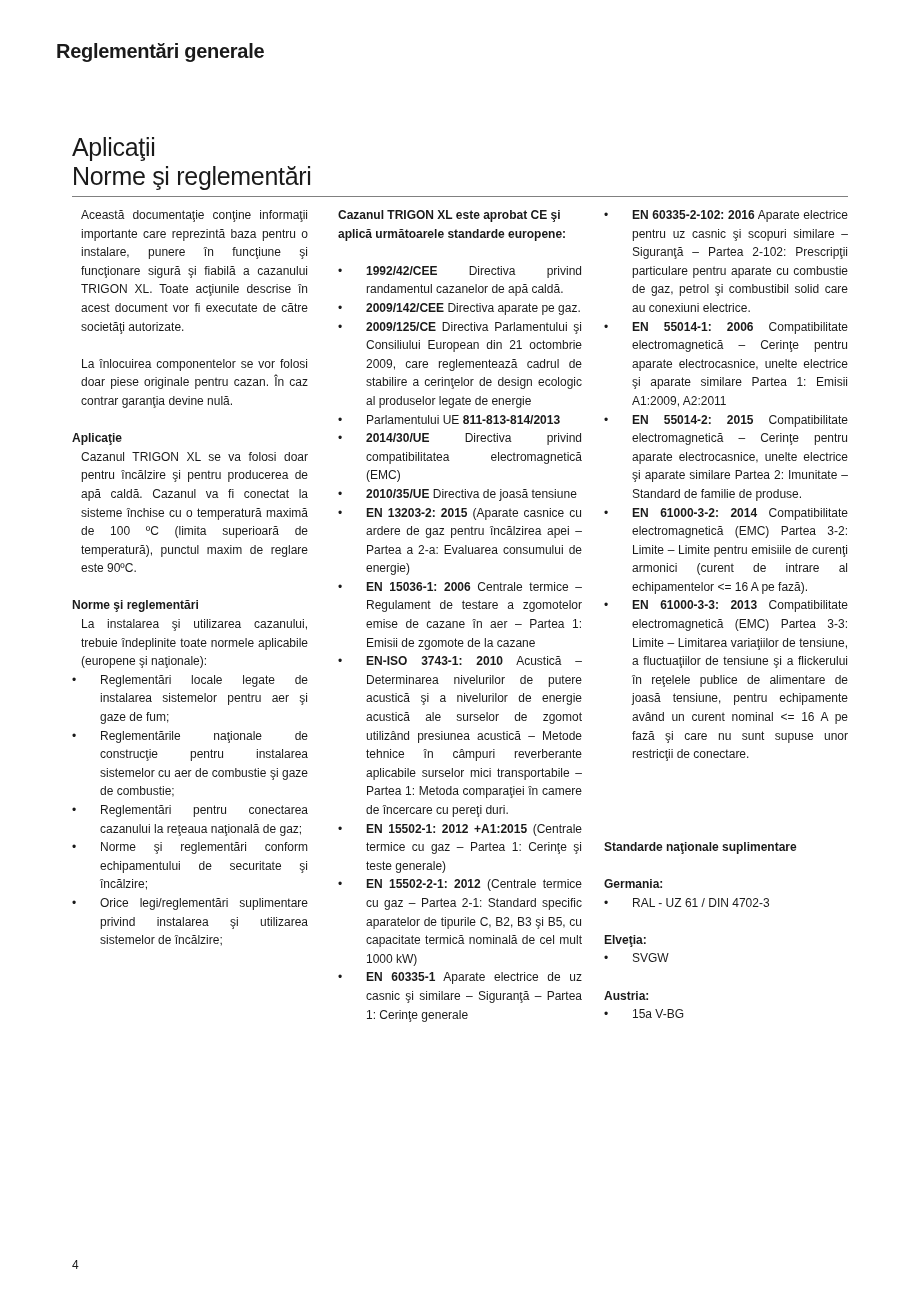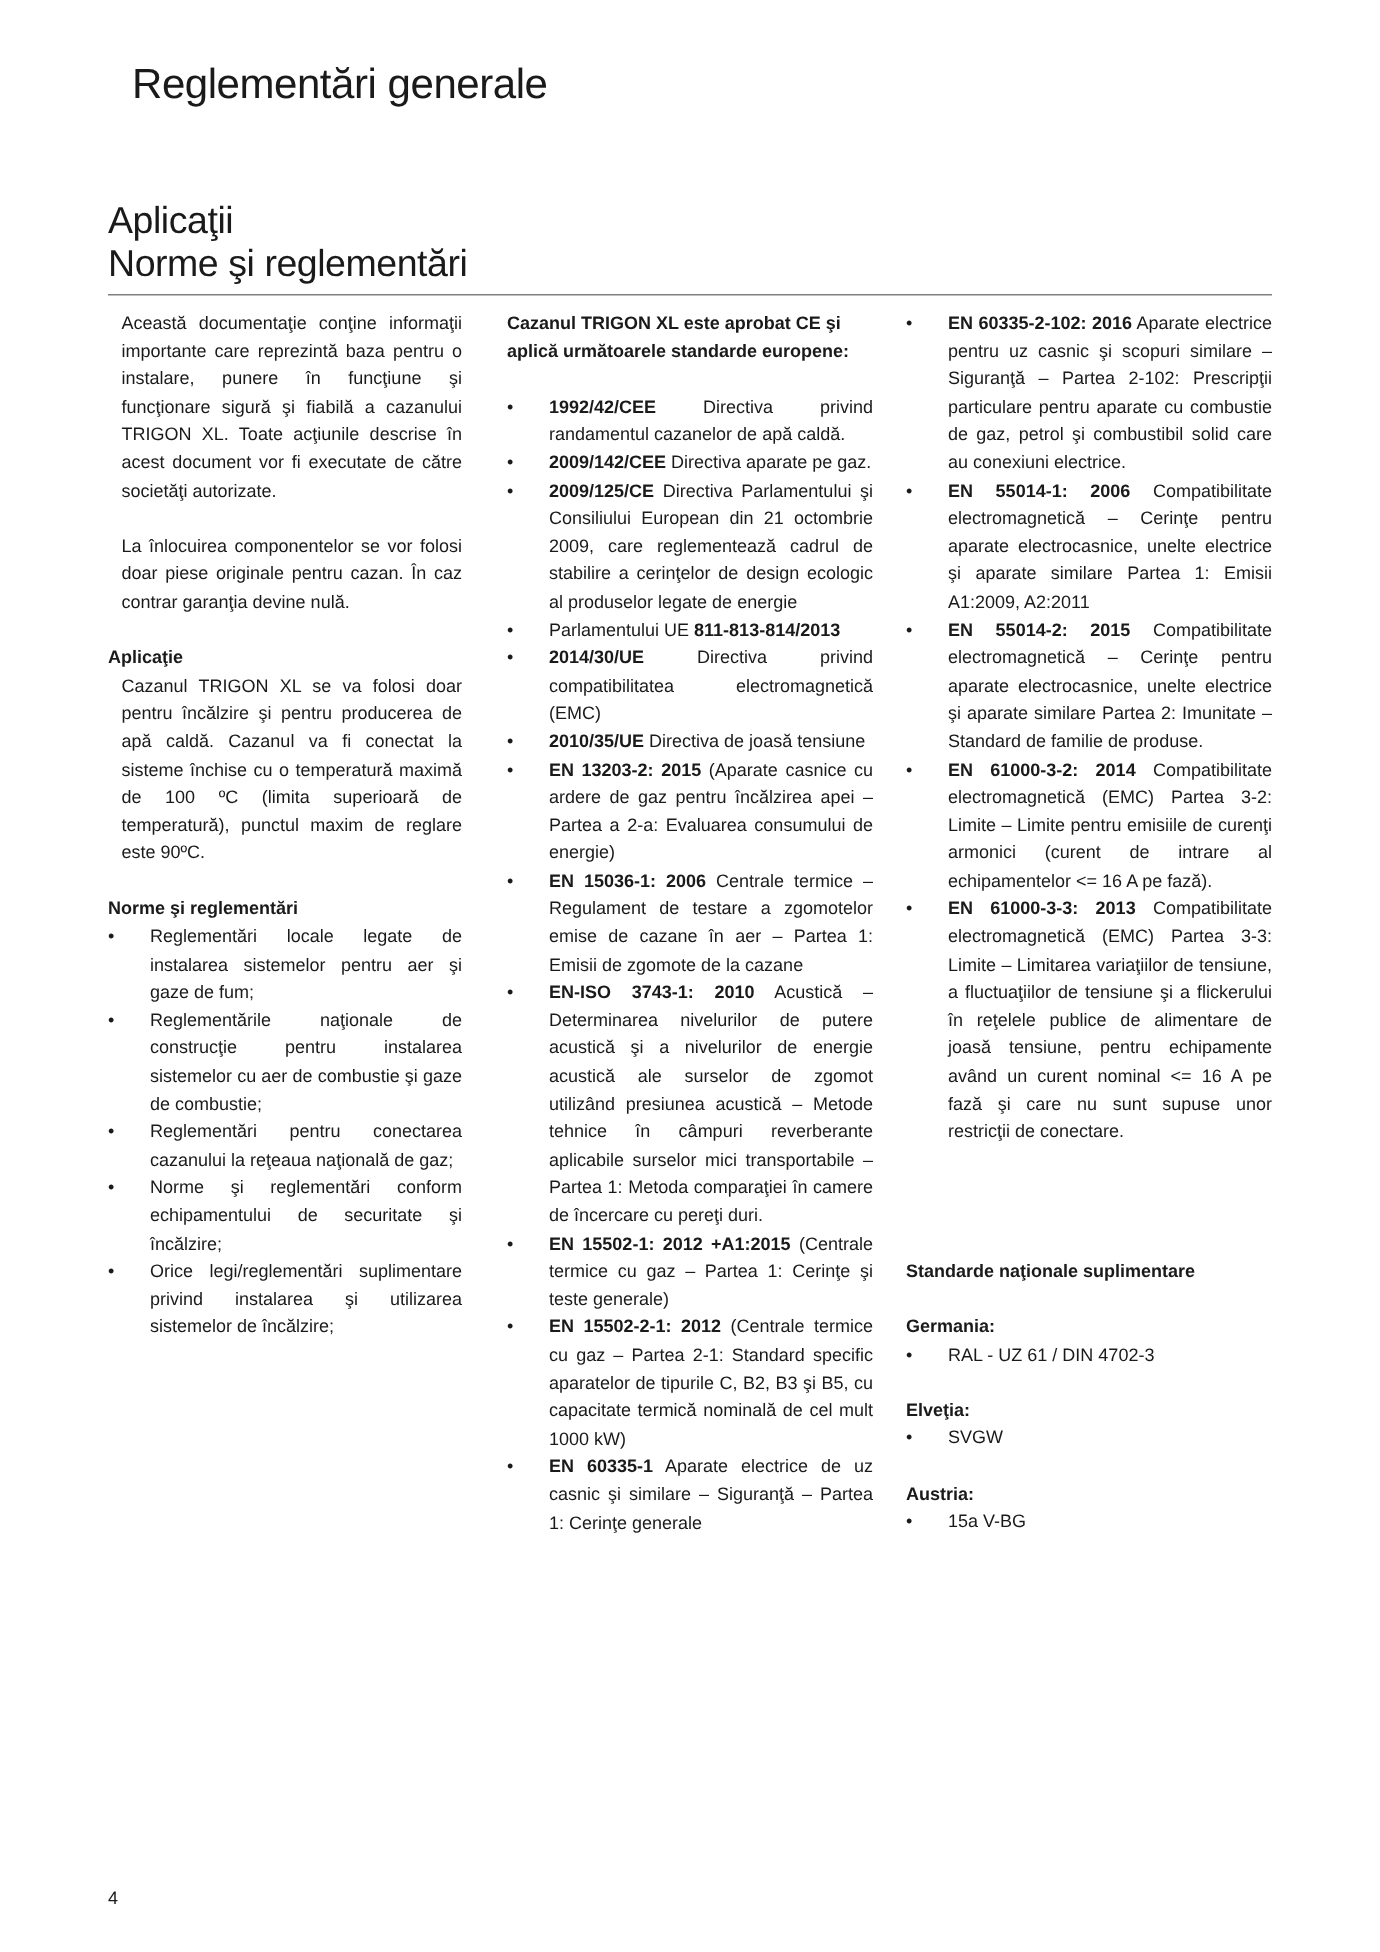--- a/index.html
+++ b/index.html
@@ -2,22 +2,22 @@
 <html><head>
 <meta charset="utf-8">
 <style>
   html, body { margin: 0; padding: 0; background: #ffffff; }
   body {
     width: 920px; height: 1301px; position: relative; overflow: hidden;
     font-family: "Liberation Sans", "DejaVu Sans", sans-serif;
     color: #1a1a1a;
   }
   .page-header {
-    position: absolute; left: 88px; top: 40px;
-    font-size: 28px; font-weight: normal; letter-spacing: -0.3px;
+    position: absolute; left: 56px; top: 40px;
+    font-size: 20px; font-weight: bold; letter-spacing: -0.3px;
   }
   .section-title {
     position: absolute; left: 72px; top: 133px;
     font-size: 25px; font-weight: normal; line-height: 29px; letter-spacing: -0.3px;
   }
   .rule {
     position: absolute; left: 72px; top: 196px; width: 776px; height: 0;
     border-top: 1.5px solid #808080;
   }
   .col {
@@ -54,20 +54,21 @@
 <div class="rule"></div>
 
 <div class="col col-1">
   <p class="para indent">Această documentaţie conţine informaţii importante care reprezintă baza pentru o instalare, punere în funcţiune şi funcţionare sigură şi fiabilă a cazanului TRIGON XL. Toate acţiunile descrise în acest document vor fi executate de către societăţi autorizate.</p>
   <p class="para indent">La înlocuirea componentelor se vor folosi doar piese originale pentru cazan. În caz contrar garanţia devine nulă.</p>
 
   <p class="subhead">Aplicaţie</p>
   <p class="para indent">Cazanul TRIGON XL se va folosi doar pentru încălzire şi pentru producerea de apă caldă. Cazanul va fi conectat la sisteme închise cu o temperatură maximă de 100 ºC (limita superioară de temperatură), punctul maxim de reglare este 90ºC.</p>
 
   <p class="subhead">Norme şi reglementări</p>
+  <p class="para indent" style="margin-bottom:0">La instalarea şi utilizarea cazanului, trebuie îndeplinite toate normele aplicabile (europene şi naţionale):</p>
   <ul class="blist">
     <li><span class="bullet-glyph">•</span><span>Reglementări locale legate de instalarea sistemelor pentru aer şi gaze de fum;</span></li>
     <li><span class="bullet-glyph">•</span><span>Reglementările naţionale de construcţie pentru instalarea sistemelor cu aer de combustie şi gaze de combustie;</span></li>
     <li><span class="bullet-glyph">•</span><span>Reglementări pentru conectarea cazanului la reţeaua naţională de gaz;</span></li>
     <li><span class="bullet-glyph">•</span><span>Norme şi reglementări conform echipamentului de securitate şi încălzire;</span></li>
     <li><span class="bullet-glyph">•</span><span>Orice legi/reglementări suplimentare privind instalarea şi utilizarea sistemelor de încălzire;</span></li>
   </ul>
 </div>
 
 <div class="col col-2">

